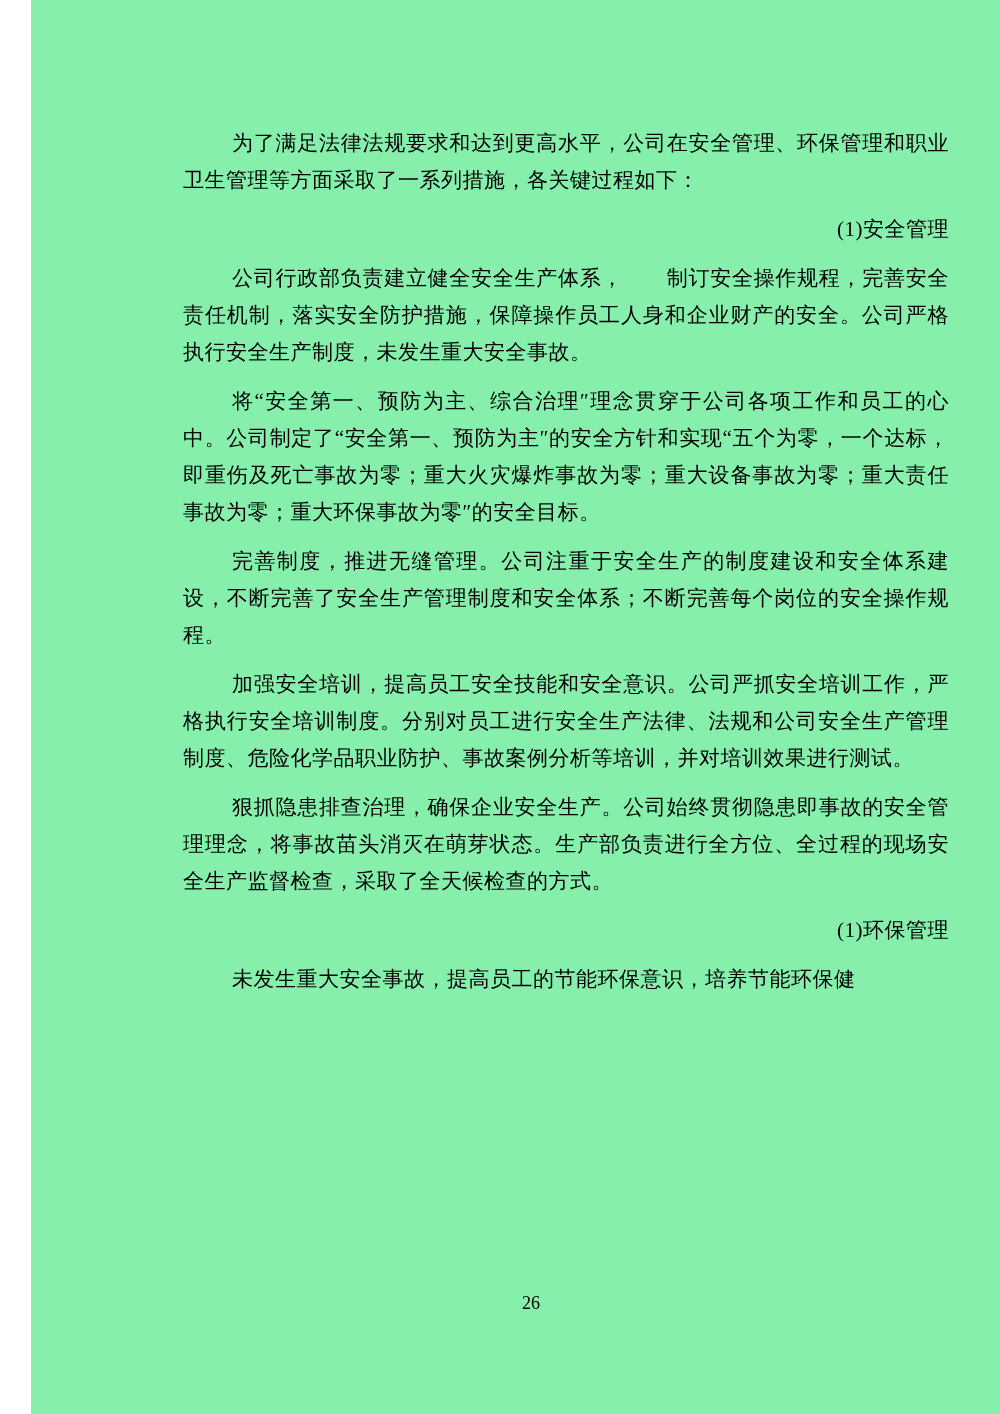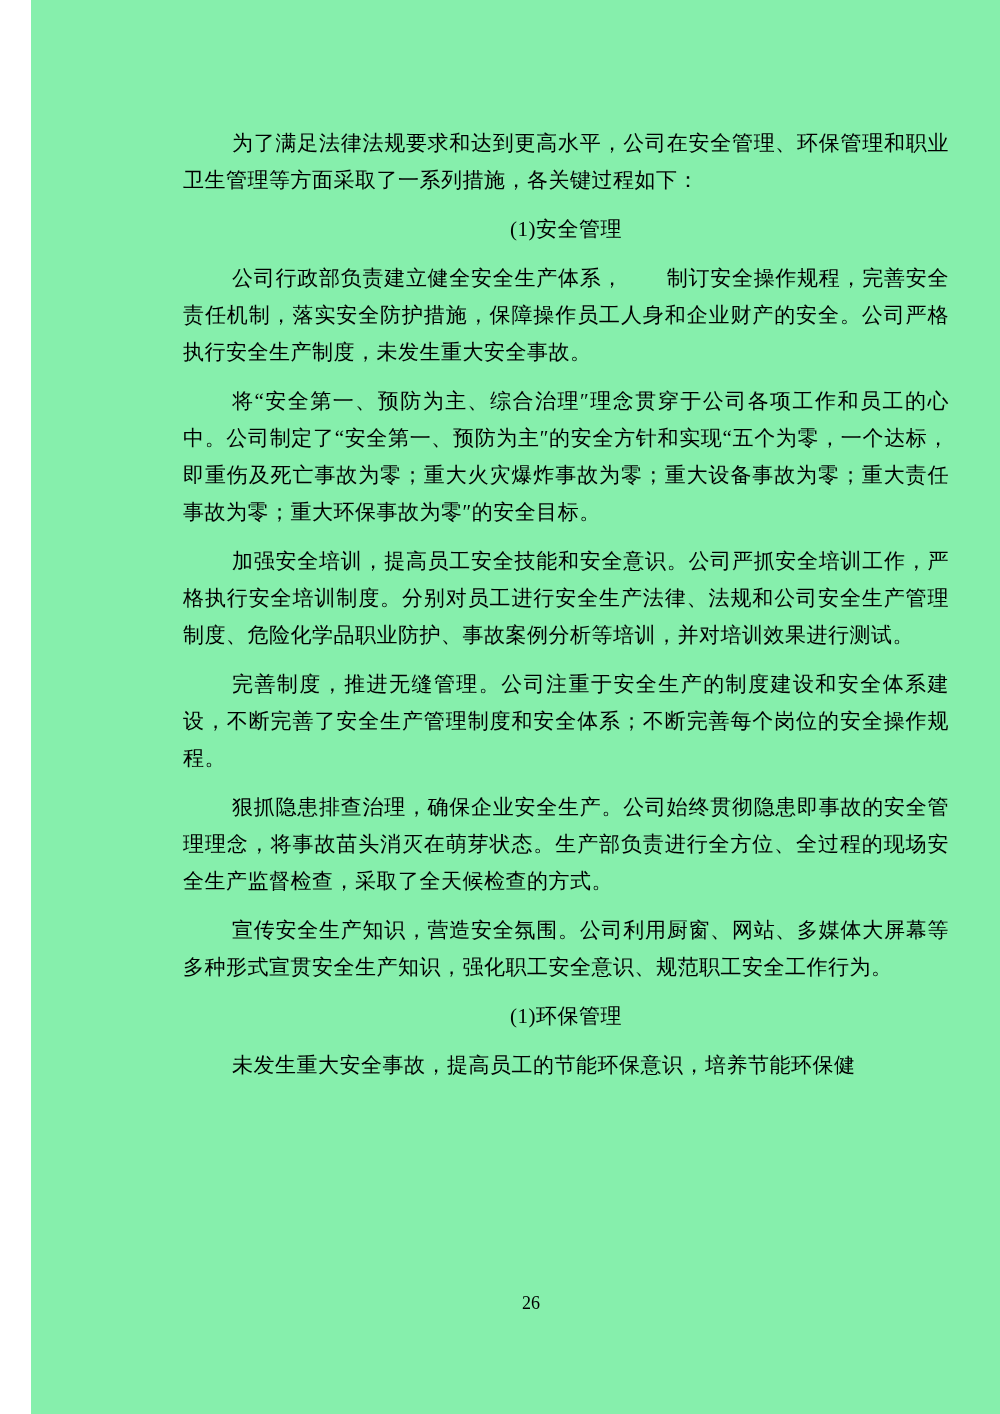--- a/index.html
+++ b/index.html
@@ -30,21 +30,21 @@
     line-height: 37px;
     text-align: justify;
     letter-spacing: 0.5px;
     word-break: break-all;
   }
   .para {
     text-indent: 49px;
   }
   .heading {
     text-indent: 0;
-    text-align: center;
+    text-align: right;
   }
   .page-footer {
     position: absolute;
     left: 0;
     top: 1292px;
     width: 100%;
     text-align: center;
     font-size: 18px;
     line-height: 22px;
     color: #000000;
@@ -52,21 +52,20 @@
 </style>
 </head>
 <body>
 
 <div class="page">
   <div class="text-column">
     <p class="para">为了满足法律法规要求和达到更高水平，公司在安全管理、环保管理和职业卫生管理等方面采取了一系列措施，各关键过程如下：</p>
     <p class="heading">(1)安全管理</p>
     <p class="para">公司行政部负责建立健全安全生产体系，　　制订安全操作规程，完善安全责任机制，落实安全防护措施，保障操作员工人身和企业财产的安全。公司严格执行安全生产制度，未发生重大安全事故。</p>
     <p class="para">将“安全第一、预防为主、综合治理″理念贯穿于公司各项工作和员工的心中。公司制定了“安全第一、预防为主″的安全方针和实现“五个为零，一个达标，即重伤及死亡事故为零；重大火灾爆炸事故为零；重大设备事故为零；重大责任事故为零；重大环保事故为零″的安全目标。</p>
+    <p class="para">完善制度，推进无缝管理。公司注重于安全生产的制度建设和安全体系建设，不断完善了安全生产管理制度和安全体系；不断完善每个岗位的安全操作规程。</p>
     <p class="para">加强安全培训，提高员工安全技能和安全意识。公司严抓安全培训工作，严格执行安全培训制度。分别对员工进行安全生产法律、法规和公司安全生产管理制度、危险化学品职业防护、事故案例分析等培训，并对培训效果进行测试。</p>
-    <p class="para">完善制度，推进无缝管理。公司注重于安全生产的制度建设和安全体系建设，不断完善了安全生产管理制度和安全体系；不断完善每个岗位的安全操作规程。</p>
     <p class="para">狠抓隐患排查治理，确保企业安全生产。公司始终贯彻隐患即事故的安全管理理念，将事故苗头消灭在萌芽状态。生产部负责进行全方位、全过程的现场安全生产监督检查，采取了全天候检查的方式。</p>
-    <p class="para">宣传安全生产知识，营造安全氛围。公司利用厨窗、网站、多媒体大屏幕等多种形式宣贯安全生产知识，强化职工安全意识、规范职工安全工作行为。</p>
     <p class="heading">(1)环保管理</p>
     <p class="para">未发生重大安全事故，提高员工的节能环保意识，培养节能环保健</p>
   </div>
   <div class="page-footer">26</div>
 </div>
 
 </body></html>

